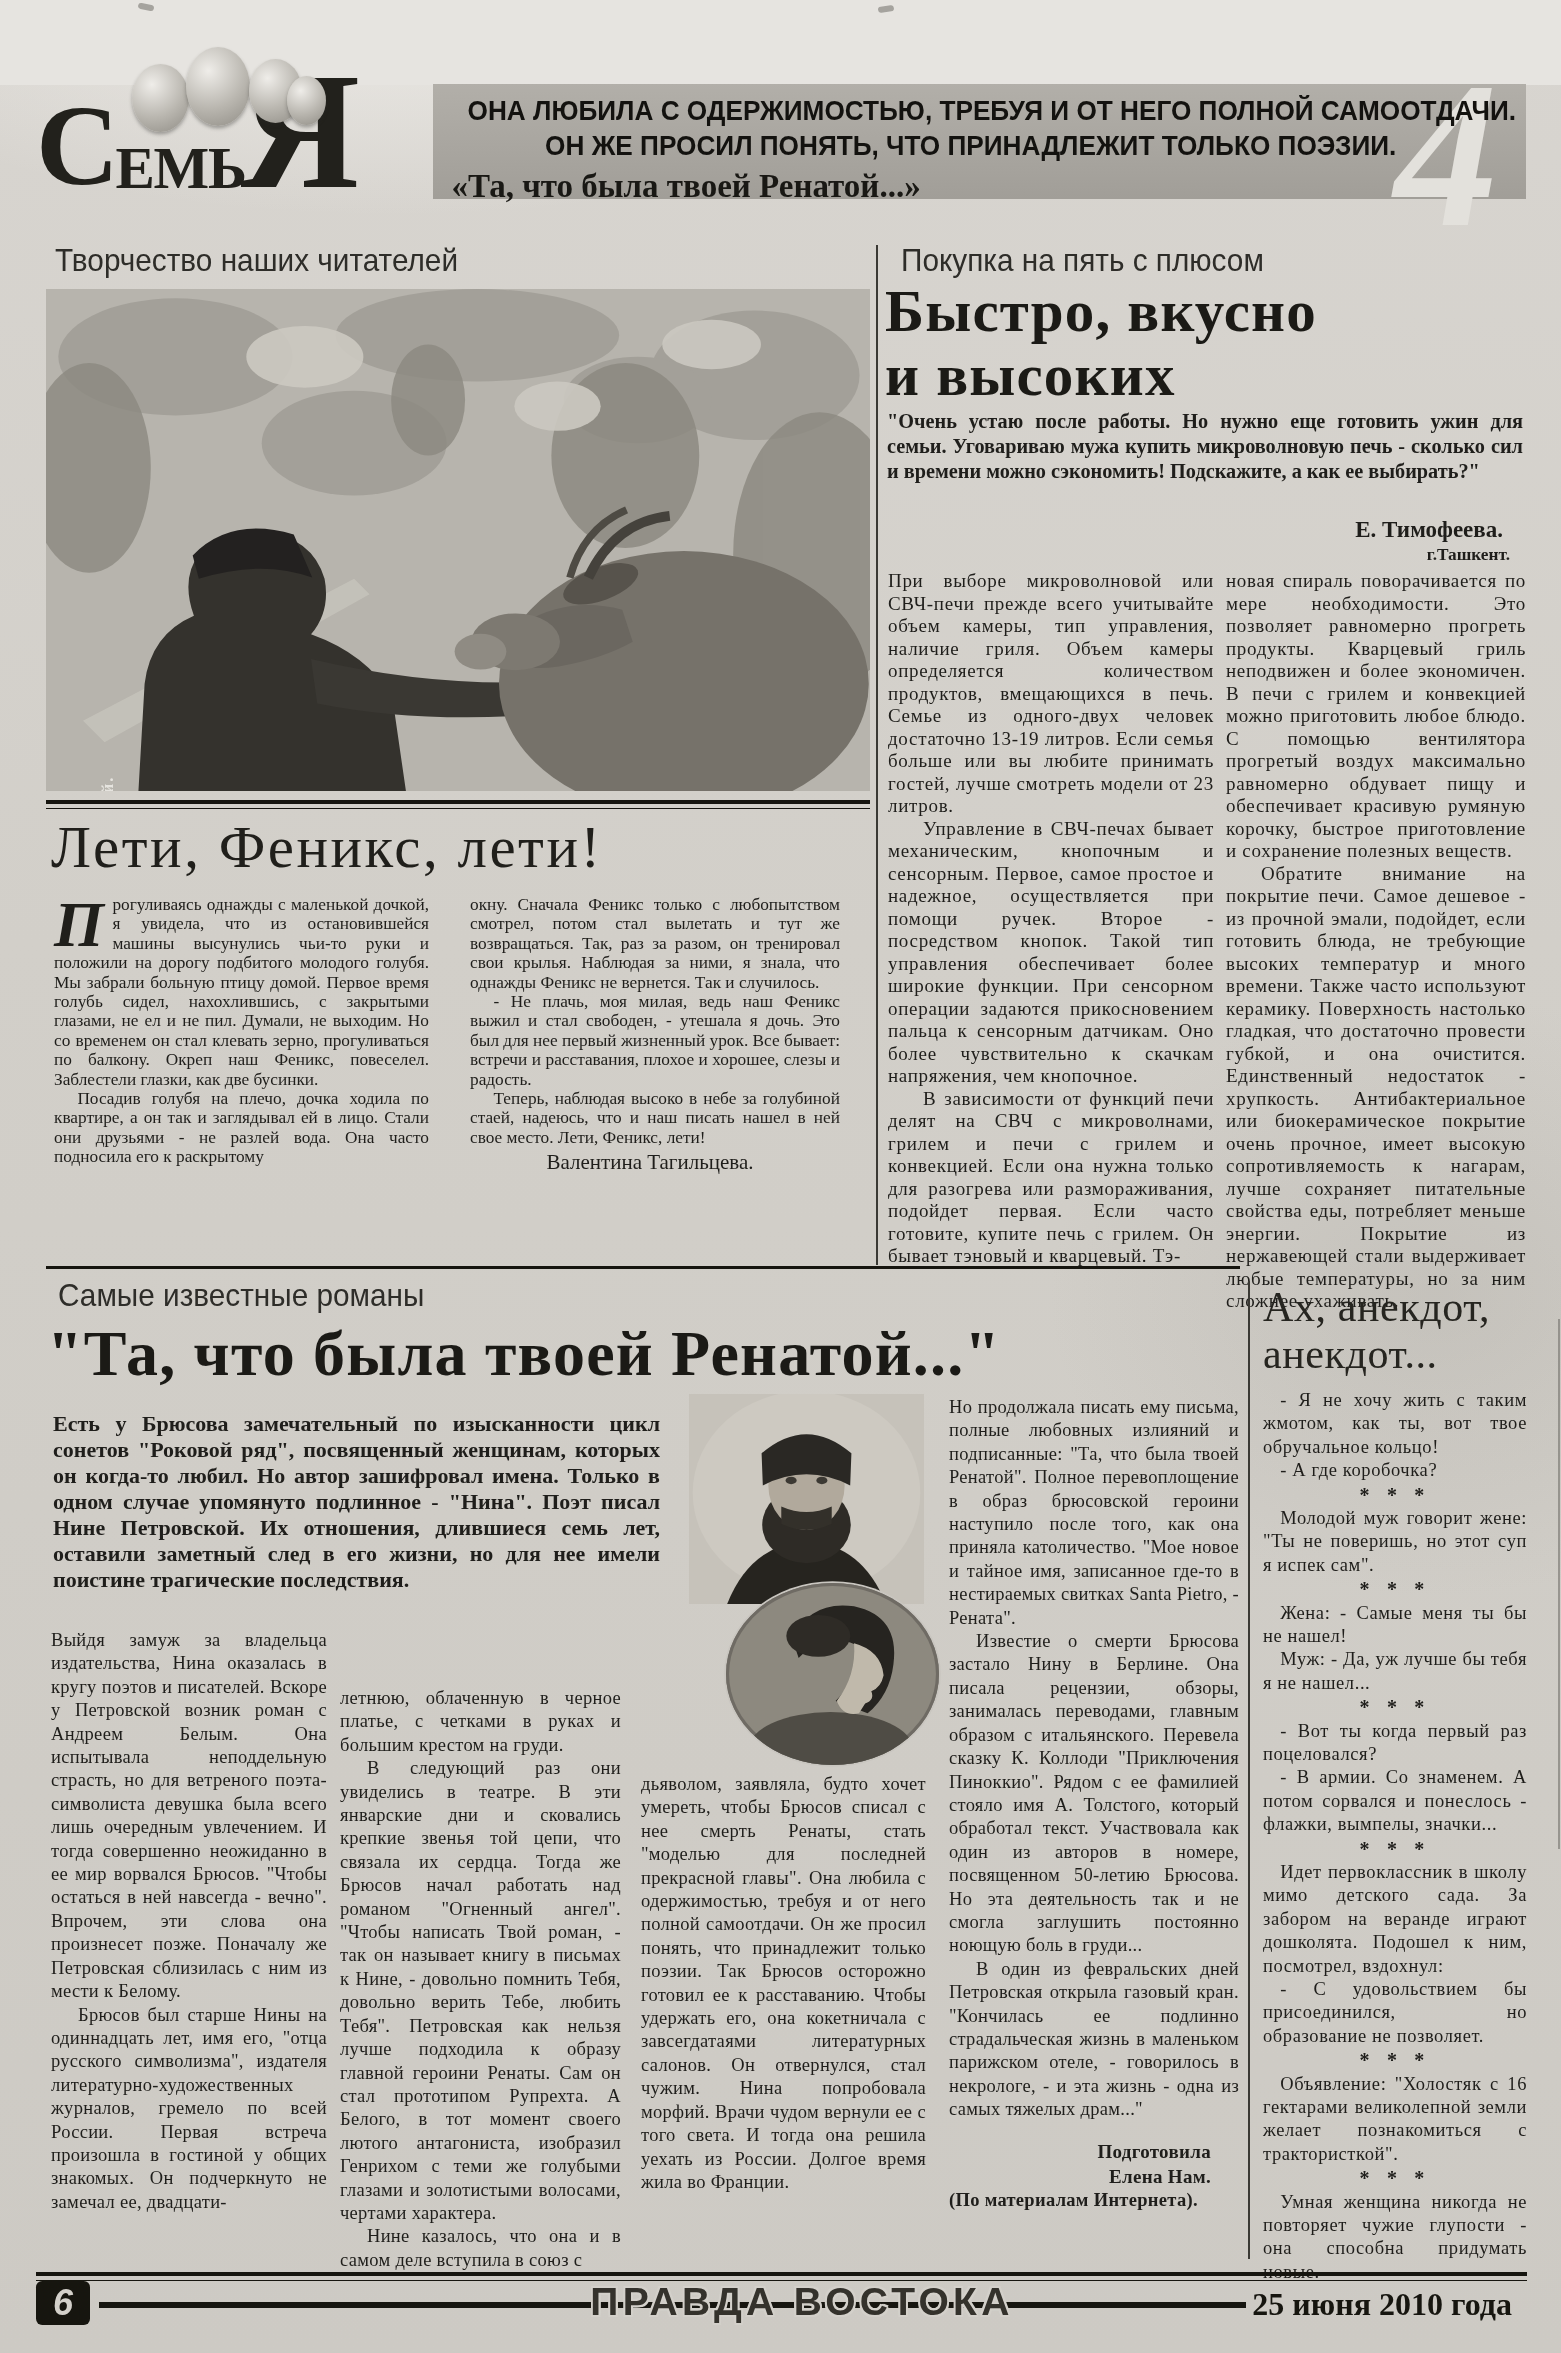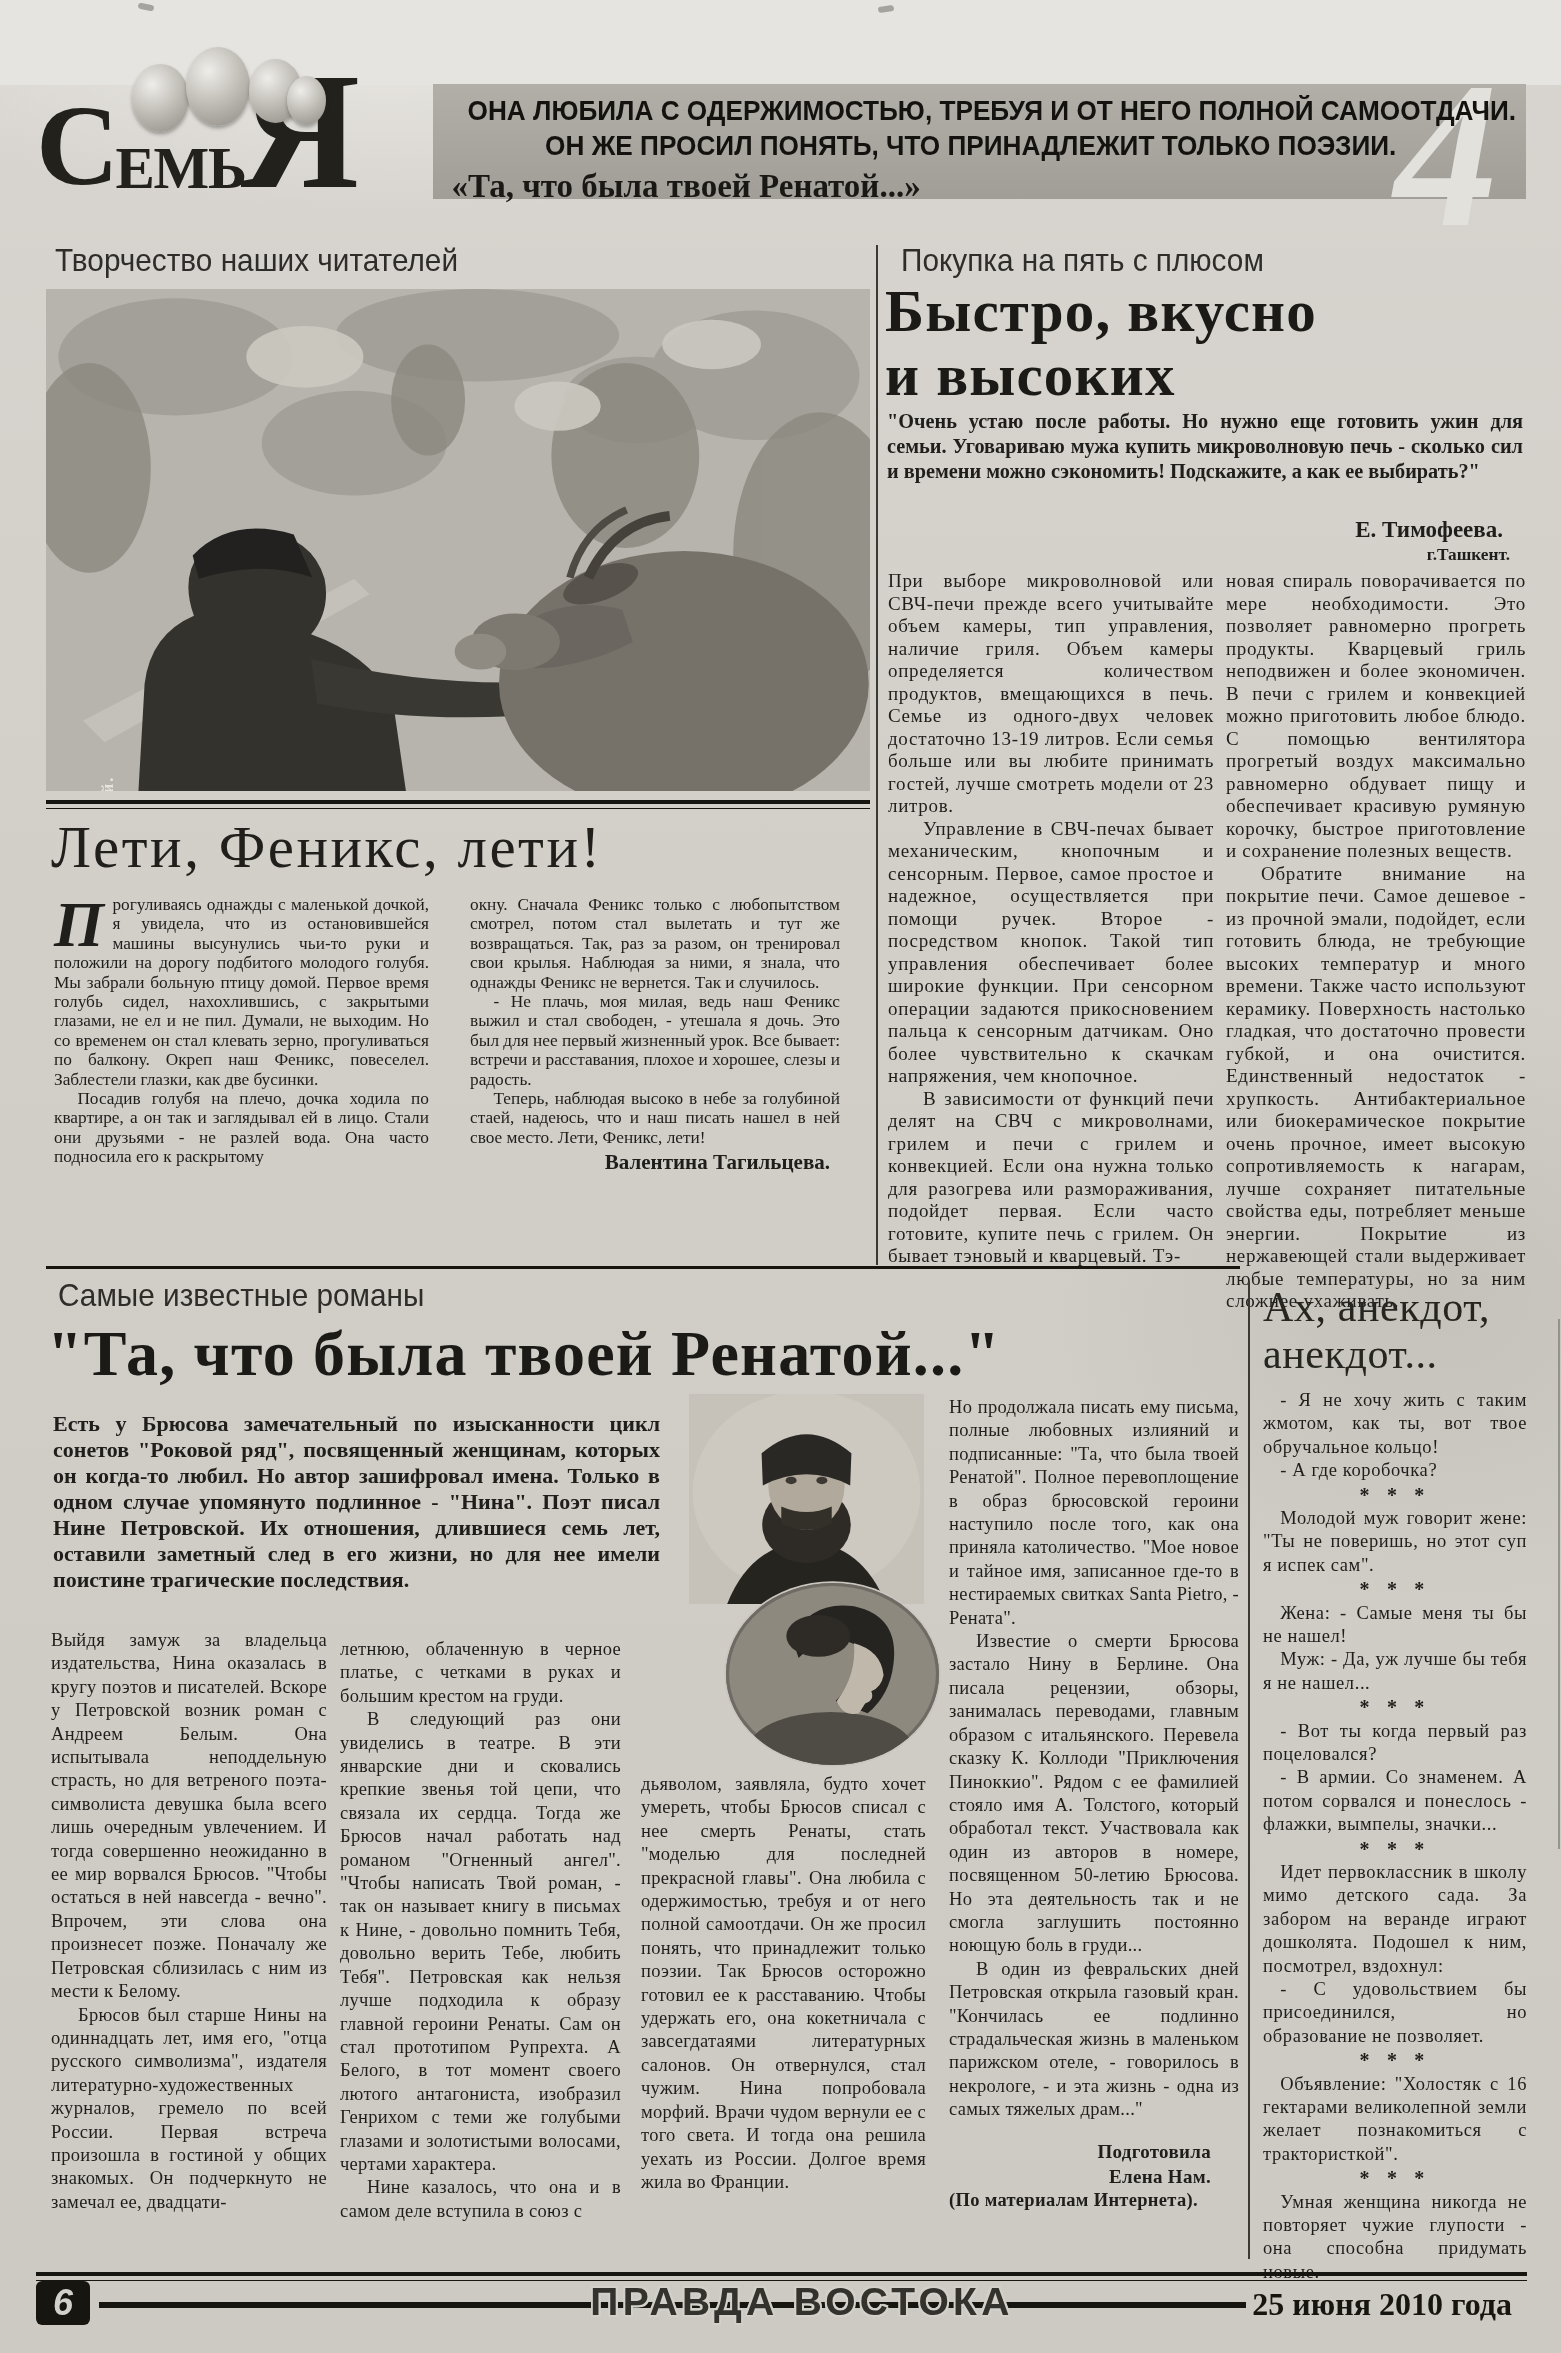--- a/index.html
+++ b/index.html
@@ -36,21 +36,21 @@
      color:#13120f;transform:scaleX(.97);transform-origin:center;white-space:nowrap;}
   .banner-quote{font-size:33px;font-weight:bold;text-align:left;margin-top:3.7px;padding-right:7.4px;color:#191814;}
 
   
   .kicker{position:absolute;font-family:"Liberation Sans",sans-serif;font-size:32px;color:#2e2d29;
      transform:scaleX(.93);transform-origin:left;white-space:nowrap;}
   .vrule{position:absolute;width:1.8px;background:#3a3934;}
   .hrule{position:absolute;background:#16150f;}
   .dbl-rule{position:absolute;height:4.3px;border-top:4.3px solid #16150f;border-bottom:1.8px solid #16150f;box-sizing:content-box;}
   .body-text p{margin:0;text-align:justify;}
-  .byline{font-weight:bold;text-align:right;}
+  .byline{font-weight:normal;text-align:center;}
 
   
   .kicker-phoenix{left:55px;top:242px;}
   .photo1{position:absolute;left:46px;top:289px;width:824px;height:502px;overflow:hidden;background:#b9b6af;}
   .photo1 svg{display:block;width:100%;height:100%;}
   .photo1-credit{position:absolute;left:52px;top:382px;height:345px;display:flex;align-items:center;
      writing-mode:vertical-rl;transform:rotate(180deg);color:#e6e4df;font-size:16.6px;font-weight:bold;letter-spacing:1.8px;}
   .rule-photo{left:46px;top:800px;width:824px;}
   .headline-phoenix{position:absolute;left:51px;top:813px;font-size:59px;letter-spacing:2.5px;color:#201f1b;white-space:nowrap;}
   .phoenix-col{position:absolute;top:895px;font-size:17.3px;line-height:19.4px;}
@@ -78,21 +78,21 @@
   
   .rule-renata{left:46px;top:1266px;width:1194px;height:3.1px;}
   .kicker-renata{left:58px;top:1277px;}
   .headline-renata{position:absolute;left:47px;top:1317px;width:1196px;font-size:64px;font-weight:bold;
      letter-spacing:1.2px;color:#1b1a16;white-space:nowrap;}
   .renata-intro{position:absolute;left:53px;top:1411px;width:607px;font-weight:bold;font-size:22px;line-height:26px;text-align:justify;}
   .renata-col{position:absolute;font-size:18.5px;line-height:23.4px;letter-spacing:0.3px;}
   .renata-col p{text-indent:27px;}
   .renata-col p.first{text-indent:0;}
   .col-r1{left:51px;top:1629px;width:276px;font-family:Liberation Serif, serif;}
-  .col-r2{left:340px;top:1638px;width:281px;}
+  .col-r2{left:340px;top:1687px;width:281px;}
   .col-r3{left:641px;top:1773px;width:285px;}
   .col-r4{left:949px;top:1396px;width:290px;}
   .renata-byline{font-weight:bold;font-size:19px;line-height:25px;text-align:right;padding-right:28px;margin-top:17px;}
   .renata-byline-src{font-weight:bold;font-size:18.5px;text-align:left;}
   .photo-man{position:absolute;left:689px;top:1394px;width:235px;height:210px;overflow:hidden;background:#c6c2ba;}
   .photo-man svg,.photo-woman svg{display:block;width:100%;height:100%;}
   .photo-woman{position:absolute;left:726px;top:1583px;width:213px;height:182px;border-radius:50%;overflow:hidden;
      background:#77736c;box-shadow:0 0 0 1.8px #c9c6c0;}
 
   

